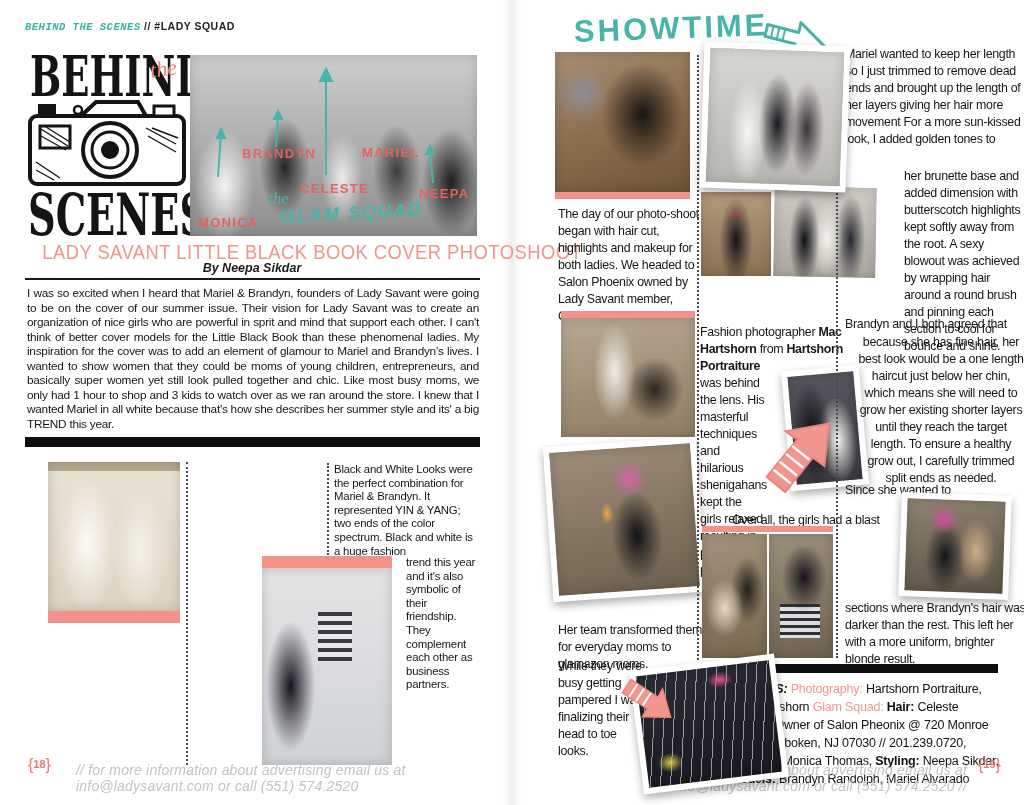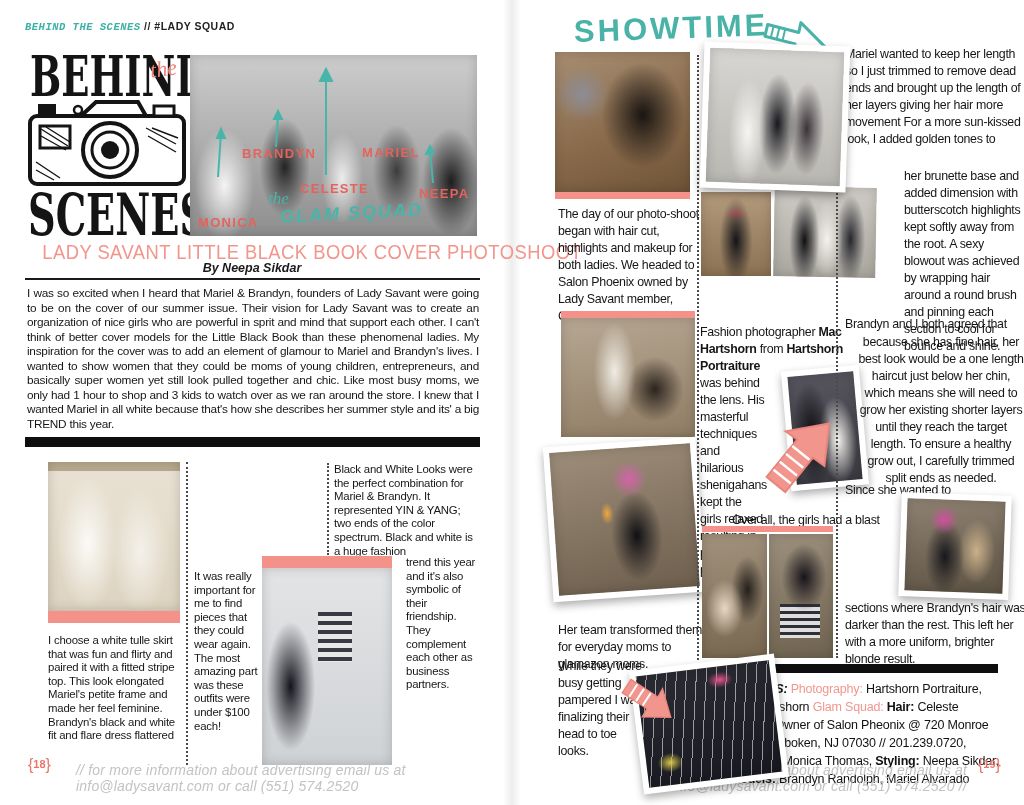--- a/index.html
+++ b/index.html
@@ -163,25 +163,23 @@
     <div class="abs rule" style="left:25px;top:278px;width:455px;"></div>
 
     <div class="abs body-txt" style="left:27px;top:286px;width:452px;">I was so excited when I heard that Mariel &amp; Brandyn, founders of Lady Savant were going to be on the cover of our summer issue.  Their vision for Lady Savant was to create an organization of nice girls who are powerful in sprit and mind that support each other.  I can't think of better cover models for the Little Black Book than these phenomenal ladies. My inspiration for the cover was to add an element of glamour to Mariel and Brandyn's lives.  I wanted to show women that they could be moms of young children, entrepreneurs, and basically super women yet still look pulled together and chic. Like most busy moms, we only had 1 hour to shop and 3 kids to watch over as we ran around the store. I knew that I wanted Mariel in all white because that's how she describes her summer style and its' a big TREND this year.</div>
 
     <div class="abs blackbar" style="left:25px;top:437px;width:455px;height:10px;"></div>
 
     <div class="abs" style="left:48px;top:462px;width:132px;height:161px;">
       <div class="photo ph-dresses" style="width:132px;height:149px;"></div>
       <div class="bar" style="width:132px;height:12px;"></div>
     </div>
-    <div class="abs col-txt" style="left:48px;top:634px;width:136px;">I choose a white tulle skirt that was fun and flirty and paired it with a fitted stripe top.  This look elongated Mariel's petite frame and made her feel feminine. Brandyn's black and white fit and flare dress flattered</div>
 
     <div class="abs dotted-sep" style="left:186px;top:462px;height:303px;"></div>
 
-    <div class="abs col-txt" style="left:194px;top:570px;width:64px;">It was really important for me to find pieces that they could wear again.  The most amazing part was these outfits were under $100 each!</div>
 
     <div class="abs dotted-sep" style="left:327px;top:463px;height:92px;"></div>
 
     <div class="abs col-txt" style="left:334px;top:463px;width:146px;">Black and White Looks were the perfect combination for Mariel &amp; Brandyn.  It represented YIN &amp; YANG; two ends of the color spectrum.  Black and white is a huge fashion</div>
     <div class="abs col-txt" style="left:406px;top:556px;width:74px;">trend this year and it's also symbolic of their friendship.  They complement each other as business partners.</div>
 
     <div class="abs" style="left:262px;top:556px;width:130px;height:209px;">
       <div class="bar" style="width:130px;height:12px;"></div>
       <div class="photo ph-baby" style="width:130px;height:197px;"></div>
     </div>

